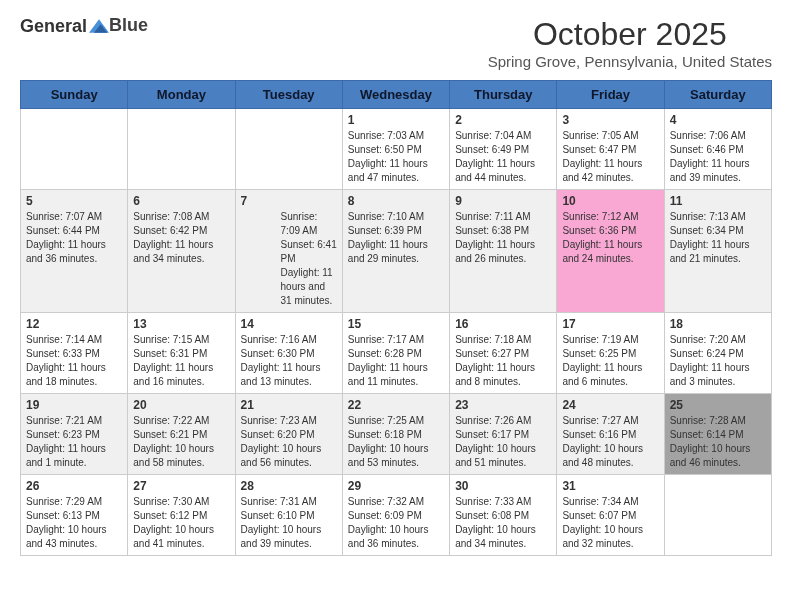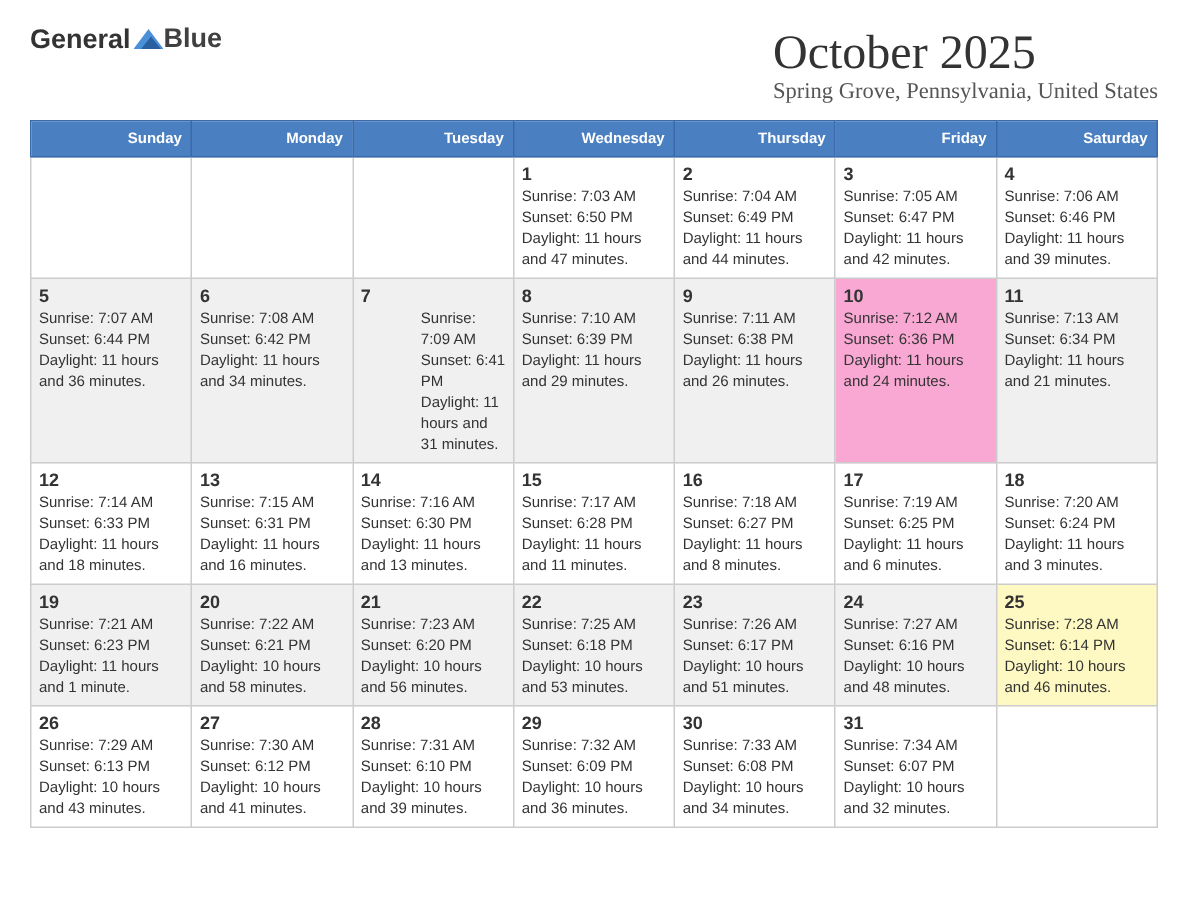--- a/index.html
+++ b/index.html
@@ -32,43 +32,42 @@
       font-weight: bold;
       color: #404040;
       line-height: 1;
     }
     .logo-icon {
       width: 20px;
       height: 20px;
       margin-left: 2px;
     }
     .title-area {
-      text-align: left;
-      font-family: Liberation Serif, serif;
+      text-align: center;
     }
     .month-title {
       font-size: 32px;
       color: #333;
       font-weight: normal;
     }
     .location-title {
       font-size: 15px;
       color: #555;
     }
     .calendar-table {
       width: 100%;
       border-collapse: collapse;
       border: 1px solid #ccc;
     }
     .calendar-table th {
       background-color: #4a7fc1;
-      color: #ffffff;
-      text-align: right;
+      color: #0f172a;
+      text-align: center;
       padding: 6px 6px;
-      font-size: 10px;
+      font-size: 13px;
       font-weight: bold;
       border: 1px solid #3a6aaa;
     }
     .calendar-table td {
       vertical-align: top;
       border: 1px solid #ccc;
       padding: 4px 5px;
       width: calc(100% / 7);
       min-height: 80px;
       background: #fff;
@@ -277,21 +276,21 @@
           <div class="day-info" style="white-space: pre-line;">Sunrise: 7:26 AM
 Sunset: 6:17 PM
 Daylight: 10 hours and 51 minutes.</div>
         </td>
         <td style="background-color: rgb(240, 240, 240);">
           <span class="day-number">24</span>
           <div class="day-info" style="white-space: pre-line;">Sunrise: 7:27 AM
 Sunset: 6:16 PM
 Daylight: 10 hours and 48 minutes.</div>
         </td>
-        <td style="background-color: #fef9c3; margin-left: 44px;">
+        <td style="background-color: #a3a3a3; margin-left: 44px;">
           <span class="day-number">25</span>
           <div class="day-info" style="white-space: pre-line;">Sunrise: 7:28 AM
 Sunset: 6:14 PM
 Daylight: 10 hours and 46 minutes.</div>
         </td>
       </tr>
       <tr>
         <td>
           <span class="day-number">26</span>
           <div class="day-info" style="white-space: pre-line;">Sunrise: 7:29 AM

